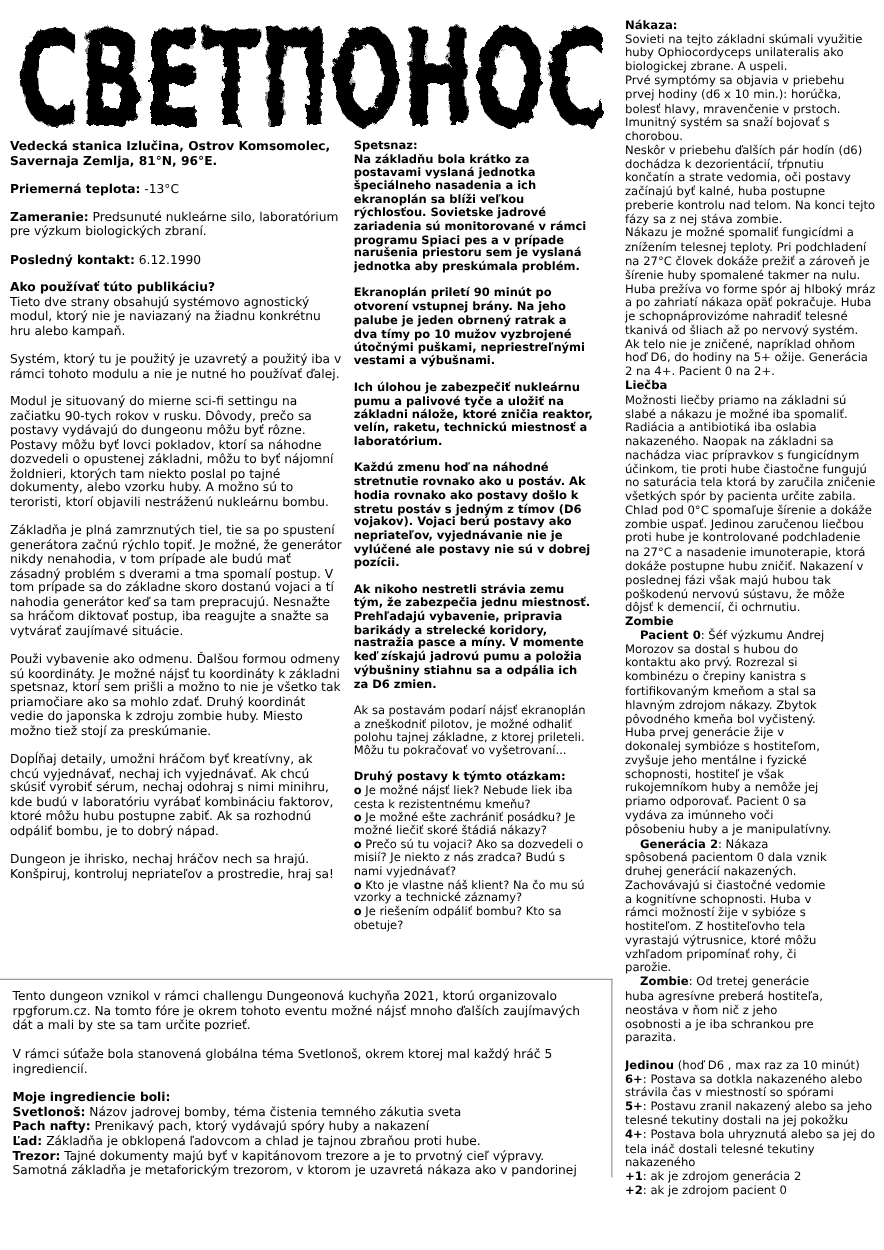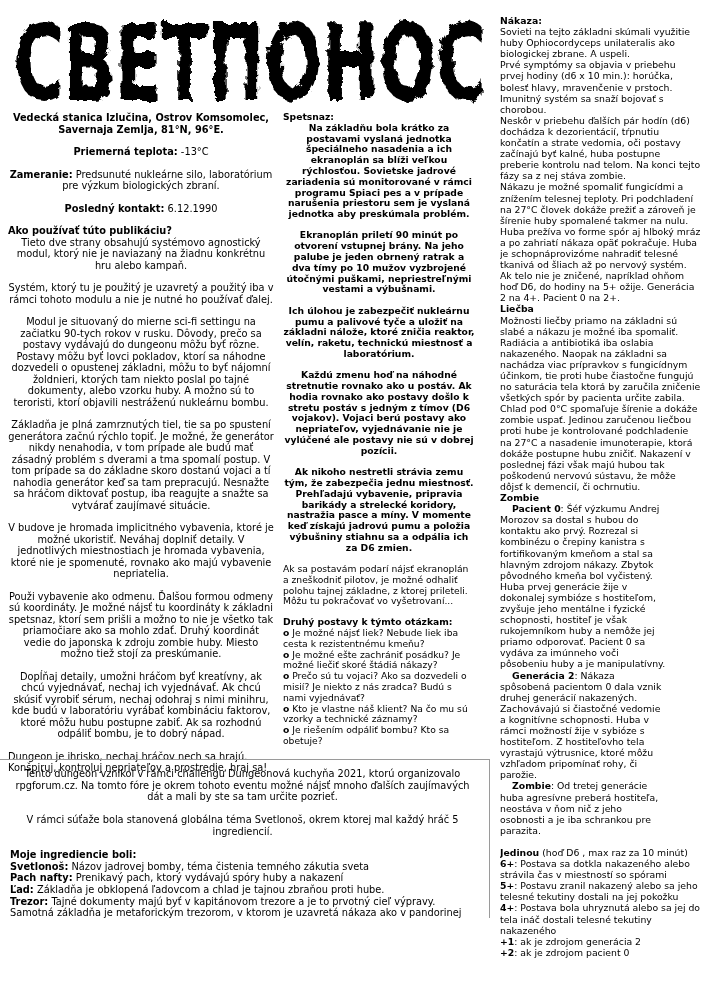--- a/index.html
+++ b/index.html
@@ -8,28 +8,28 @@
     font-family:"DejaVu Sans","Liberation Sans",sans-serif; color:#000;
     overflow:hidden;
   }
   .title-wrap { position:absolute; left:12px; top:16px; width:480px; height:94px; }
   .col { position:absolute; overflow:hidden; }
   .col-left  { left:8px;   top:112px; width:266px; height:670px; font-size:9.8px; line-height:11.5px; }
   .col-mid   { left:283px; top:112px; width:192px; height:670px; font-size:9.2px; line-height:10.8px; }
   .col-right { left:500px; top:15px;  width:201px; height:975px; font-size:9.3px; line-height:11.1px; }
   p { margin:0; }
   .b { font-weight:bold; }
-  .mb { margin:0 0 11px 0;text-align:center; }
+  .mb { margin:0 0 11px 0; }
   .col-mid .mb { margin:0 0 10.5px 0;font-weight:bold; }
   .qh { margin-top:10px; }
   .q b { font-weight:bold; }
   .zentry { text-indent:12px; margin-right:34px; }
   .prenos { margin-top:11px; }
   .footer {
-    position:absolute; left:0; top:759px; width:490px; height:159px;
+    position:absolute; left:0; top:783px; width:490px; height:159px;
     border-top:1px solid #9a9a9a; border-right:1px solid #9a9a9a;
     box-sizing:border-box; padding:8px 14px 0 10px;
     font-size:9.8px; line-height:11.6px; overflow:hidden;
   }
   .footer .mb { margin:0 0 11.6px 0; }
   .pagenum { position:absolute; left:632px; top:970px; font-size:7.5px; color:#000;margin-top:32px; }
 </style>
 </head>
 <body>
 
@@ -50,21 +50,20 @@
   <div class="col col-left">
     <p class="b mb">Vedecká stanica Izlučina, Ostrov Komsomolec, Savernaja Zemlja, 81°N, 96°E.</p>
     <p class="mb"><b>Priemerná teplota:</b> <span>-13°C</span></p>
     <p class="mb"><b>Zameranie:</b> <span>Predsunuté nukleárne silo, laboratórium pre výzkum biologických zbraní.</span></p>
     <p class="mb"><b>Posledný kontakt:</b> <span>6.12.1990</span></p>
     <div class="b">Ako používať túto publikáciu?</div>
     <p class="mb">Tieto dve strany obsahujú systémovo agnostický modul, ktorý nie je naviazaný na žiadnu konkrétnu hru alebo kampaň.</p>
     <p class="mb">Systém, ktorý tu je použitý je uzavretý a použitý iba v rámci tohoto modulu a nie je nutné ho používať ďalej.</p>
     <p class="mb">Modul je situovaný do mierne sci-fi settingu na začiatku 90-tych rokov v rusku. Dôvody, prečo sa postavy vydávajú do dungeonu môžu byť rôzne. Postavy môžu byť lovci pokladov, ktorí sa náhodne dozvedeli o opustenej základni, môžu to byť nájomní žoldnieri, ktorých tam niekto poslal po tajné dokumenty, alebo vzorku huby. A možno sú to teroristi, ktorí objavili nestráženú nukleárnu bombu.</p>
     <p class="mb">Základňa je plná zamrznutých tiel, tie sa po spustení generátora začnú rýchlo topiť. Je možné, že generátor nikdy nenahodia, v tom prípade ale budú mať zásadný problém s dverami a tma spomalí postup. V tom prípade sa do základne skoro dostanú vojaci a tí nahodia generátor keď sa tam prepracujú. Nesnažte sa hráčom diktovať postup, iba reagujte a snažte sa vytvárať zaujímavé situácie.</p>
-    <p class="mb">V budove je hromada implicitného vybavenia, ktoré je možné ukoristiť. Neváhaj doplniť detaily. V jednotlivých miestnostiach je hromada vybavenia, ktoré nie je spomenuté, rovnako ako majú vybavenie nepriatelia.</p>
     <p class="mb">Použi vybavenie ako odmenu. Ďalšou formou odmeny sú koordináty. Je možné nájsť tu koordináty k základni spetsnaz, ktorí sem prišli a možno to nie je všetko tak priamočiare ako sa mohlo zdať. Druhý koordinát vedie do japonska k zdroju zombie huby. Miesto možno tiež stojí za preskúmanie.</p>
     <p class="mb">Dopĺňaj detaily, umožni hráčom byť kreatívny, ak chcú vyjednávať, nechaj ich vyjednávať. Ak chcú skúsiť vyrobiť sérum, nechaj odohraj s nimi minihru, kde budú v laboratóriu vyrábať kombináciu faktorov, ktoré môžu hubu postupne zabiť. Ak sa rozhodnú odpáliť bombu, je to dobrý nápad.</p>
     <p>Dungeon je ihrisko, nechaj hráčov nech sa hrajú. Konšpiruj, kontroluj nepriateľov a prostredie, hraj sa!</p>
   </div>
 
   <div class="col col-mid">
     <div class="b">Spetsnaz:</div>
     <p class="mb">Na základňu bola krátko za postavami vyslaná jednotka špeciálneho nasadenia a ich ekranoplán sa blíži veľkou rýchlosťou. Sovietske jadrové zariadenia sú monitorované v rámci programu Spiaci pes a v prípade narušenia priestoru sem je vyslaná jednotka aby preskúmala problém.</p>
     <p class="mb">Ekranoplán priletí 90 minút po otvorení vstupnej brány. Na jeho palube je jeden obrnený ratrak a dva tímy po 10 mužov vyzbrojené útočnými puškami, nepriestreľnými vestami a výbušnami.</p>
     <p class="mb">Ich úlohou je zabezpečiť nukleárnu pumu a palivové tyče a uložiť na základni nálože, ktoré zničia reaktor, velín, raketu, technickú miestnosť a laboratórium.</p>

